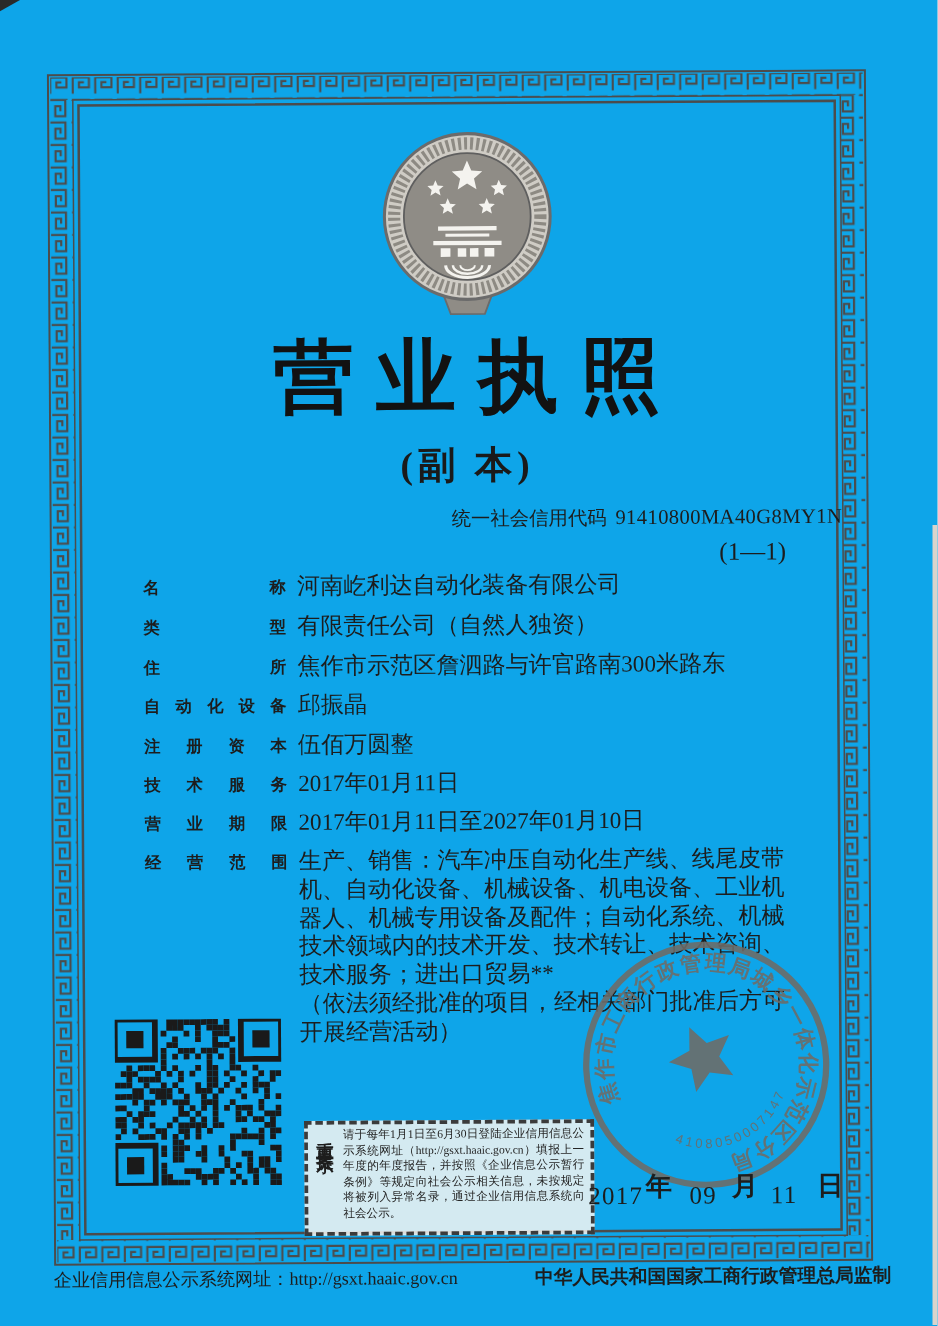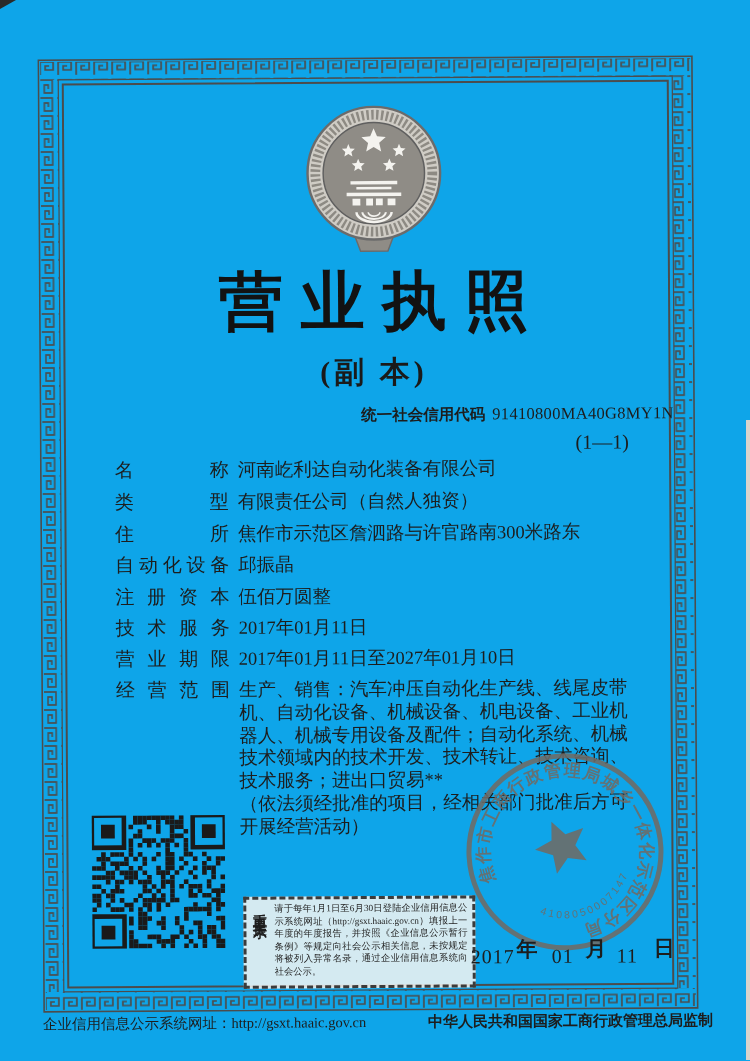--- a/index.html
+++ b/index.html
@@ -13,28 +13,28 @@
   
   .emblem{position:absolute;left:298px;top:103px;}
   .title{position:absolute;left:0;right:0;top:258px;text-align:center;
         font-family:"Liberation Sans",sans-serif;font-weight:bold;font-size:64px;
         color:#121212;white-space:nowrap;}
   .subtitle{position:absolute;left:0;right:0;top:352px;text-align:center;
         font-weight:bold;font-size:30px;letter-spacing:4px;color:#1a1a1a;}
 
   
   .codeline{position:absolute;left:362px;top:405px;white-space:nowrap;}
-  .codeline .lbl{font-family:"Liberation Sans",sans-serif;font-weight:bold;font-size:15.5px;}
+  .codeline .lbl{font-family:"Liberation Sans",sans-serif;font-weight:normal;font-size:15.5px;}
   .codeline .val{font-size:16.5px;margin-left:7px;letter-spacing:0.3px;}
   .pagemark{position:absolute;left:576px;top:432px;font-size:20px;}
 
   
   .row{position:absolute;left:115px;display:flex;align-items:flex-start;}
   .flabel{display:inline-block;width:114px;min-width:114px;
-        font-family:"Liberation Sans",sans-serif;font-weight:normal;font-size:19px;
+        font-family:"Liberation Sans",sans-serif;font-weight:bold;font-size:13px;
         text-align:justify;text-align-last:justify;line-height:22px;}
   .fvalue{font-size:18.5px;line-height:22px;margin-left:9px;white-space:pre-wrap;}
   .scope .fvalue{width:398px;line-height:22.8px;}
 
   
   .qr{position:absolute;left:90px;top:814px;}
   .regauth{position:absolute;left:338px;top:872px;
         font-family:"Liberation Sans",sans-serif;font-weight:bold;font-size:22px;
         letter-spacing:13px;white-space:nowrap;}
   .notice{position:absolute;left:241px;top:896px;width:216px;height:80px;
@@ -464,21 +464,21 @@
           <textPath href="#ringPath" startOffset="2">焦作市工商行政管理局城乡一体化示范区分局</textPath>
         </text>
         <text font-family="Liberation Sans, sans-serif" font-size="10.5" letter-spacing="2.5" fill="#6f6b66">
           <textPath href="#serialPath" startOffset="4">4108050007147</textPath>
         </text>
         <path d="M103 70 l7.6 17.2 18.8 1.6 -14.2 12.4 4.1 18.4 -16.3 -9.8 -16.3 9.8 4.1 -18.4 -14.2 -12.4 18.8 -1.6 Z"></path>
       </g>
     </svg>
 
     <div class="dateline">
-      <span class="d-num">2017</span><span class="d-unit g1">年</span><span class="d-num">01</span><span class="d-unit g2">月</span><span class="d-num">11</span><span class="d-unit g3">日</span>
+      <span class="d-num">2017</span><span class="d-unit g1">年</span><span class="d-num">09</span><span class="d-unit g2">月</span><span class="d-num">11</span><span class="d-unit g3">日</span>
     </div>
 
     <div class="footer">
       <span class="footer-left">企业信用信息公示系统网址：http://gsxt.haaic.gov.cn</span>
       <span class="footer-right">中华人民共和国国家工商行政管理总局监制</span>
     </div>
 
   </div>
 </div>
 

